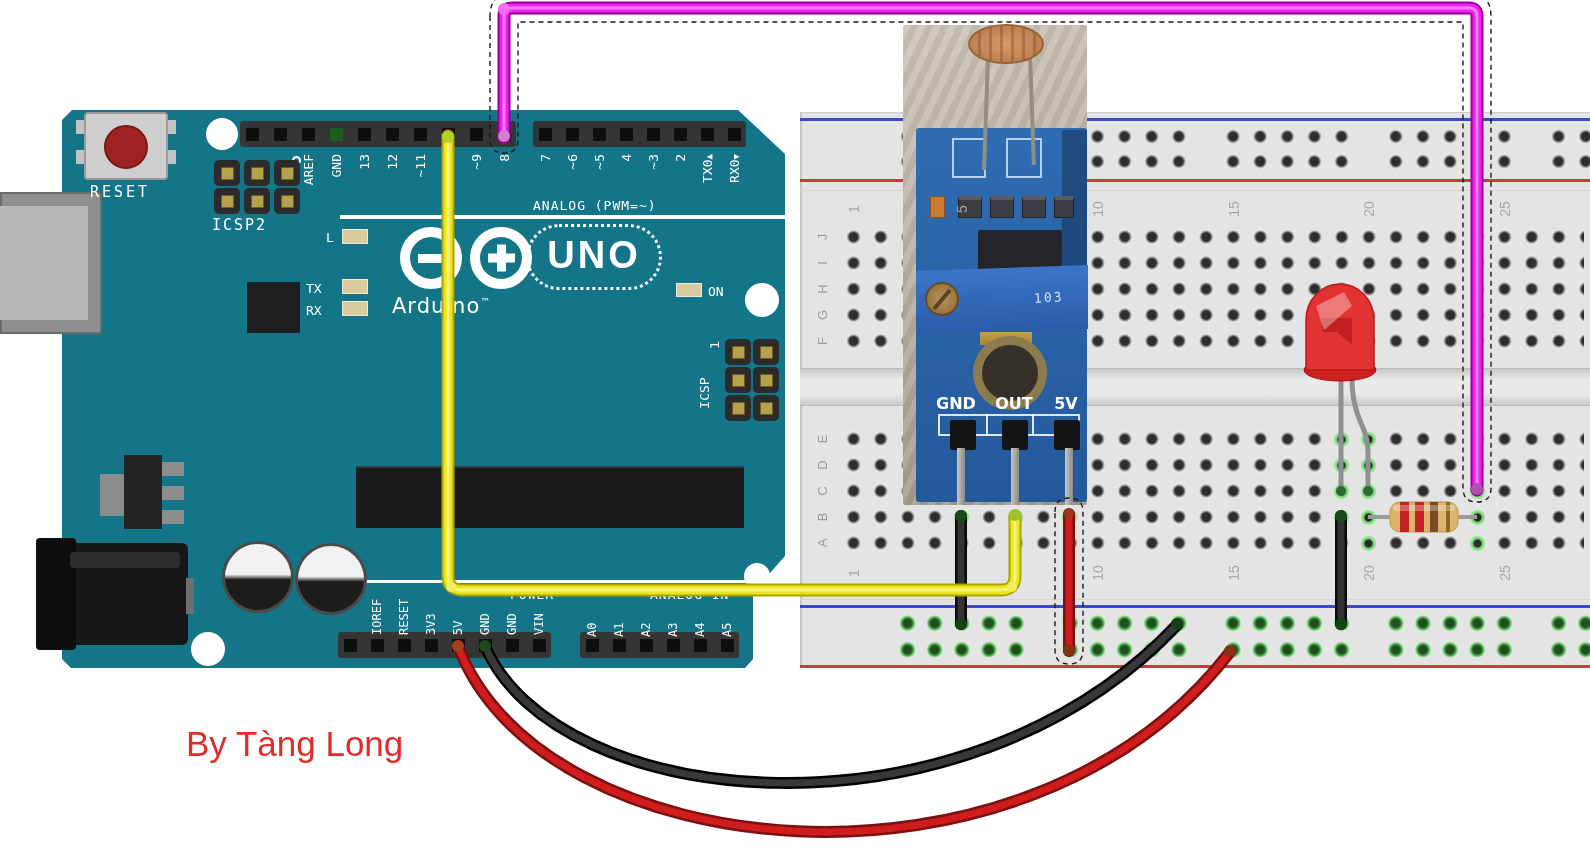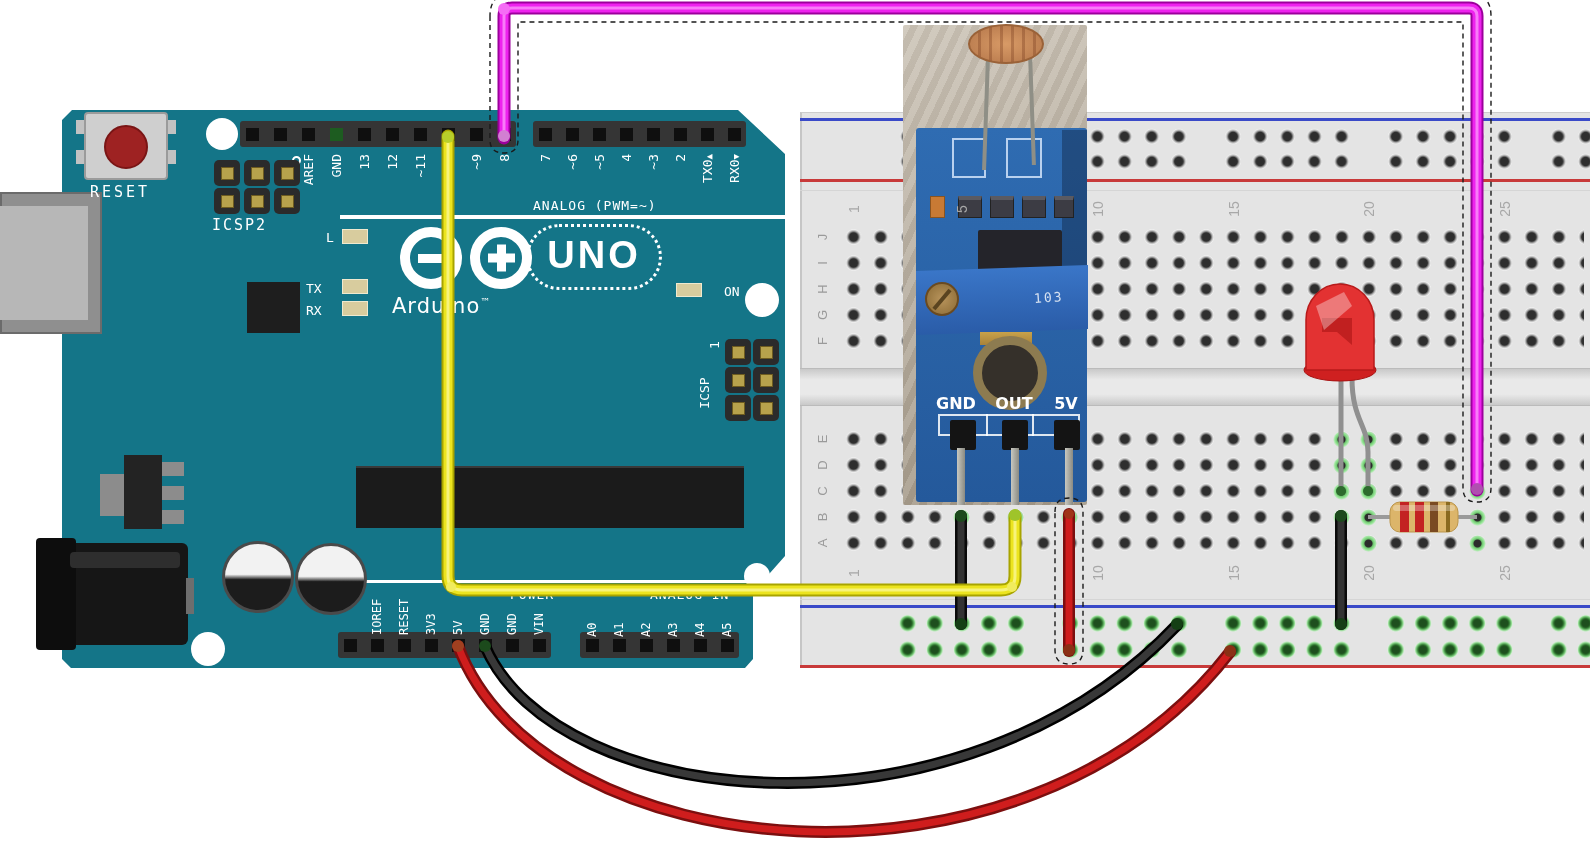--- a/index.html
+++ b/index.html
@@ -94,21 +94,21 @@
   <div class="silktext mono" style="left:510px;top:587px;font-size:13px;letter-spacing:1px;">POWER</div>
   <div class="silktext mono" style="left:650px;top:587px;font-size:13px;letter-spacing:1px;">ANALOG IN</div>
 
   <div class="smled" style="left:342px;top:229px;"></div>
   <div class="smled" style="left:342px;top:279px;"></div>
   <div class="smled" style="left:342px;top:301px;"></div>
   <div class="smled" style="left:676px;top:283px;width:26px;height:14px;"></div>
   <div class="silktext mono" style="left:326px;top:230px;font-size:13px;">L</div>
   <div class="silktext mono" style="left:306px;top:281px;font-size:13px;">TX</div>
   <div class="silktext mono" style="left:306px;top:303px;font-size:13px;">RX</div>
-  <div class="silktext mono" style="left:724px;top:284px;font-size:13px;">ON</div>
+  <div class="silktext mono" style="left:708px;top:284px;font-size:13px;">ON</div>
 
   <div style="left:526px;top:224px;width:136px;height:66px;border:3px dotted #fff;border-radius:33px;"></div>
   <div class="silktext" style="left:536px;top:234px;width:116px;text-align:center;font-size:38px;font-weight:bold;letter-spacing:3px;">UNO</div>
   <div class="silktext" style="left:392px;top:294px;font-size:21px;letter-spacing:1px;font-family:'DejaVu Sans',sans-serif;">
     <span>Arduino</span><span style="font-size:10px;vertical-align:super;">™</span>
   </div>
 
   <div class="vlab" style="left:706px;top:334px;width:16px;">1</div>
   <div class="vlab" style="left:674px;top:386px;width:60px;text-align:center;">ICSP</div>
 
@@ -153,20 +153,21 @@
   <div style="left:938px;top:414px;width:142px;height:22px;border:2px solid rgba(255,255,255,.85);"></div>
   <div style="left:986px;top:414px;width:2px;height:22px;background:rgba(255,255,255,.85);"></div>
   <div style="left:1032px;top:414px;width:2px;height:22px;background:rgba(255,255,255,.85);"></div>
   <div style="left:950px;top:420px;width:26px;height:30px;background:#141414;border-radius:2px;"></div>
   <div style="left:1002px;top:420px;width:26px;height:30px;background:#141414;border-radius:2px;"></div>
   <div style="left:1054px;top:420px;width:26px;height:30px;background:#141414;border-radius:2px;"></div>
   <div style="left:957px;top:448px;width:8px;height:57px;background:linear-gradient(90deg,#c8c8c0,#8a8a82);"></div>
   <div style="left:1011px;top:448px;width:8px;height:57px;background:linear-gradient(90deg,#c8c8c0,#8a8a82);"></div>
   <div style="left:1065px;top:448px;width:8px;height:57px;background:linear-gradient(90deg,#c8c8c0,#8a8a82);"></div>
 
+  <div class="credit">By Tàng Long</div>
 
 <div class="psq" style="left: 245.5px; top: 127.5px;"></div>
     <div class="psq" style="left: 273.5px; top: 127.5px;"></div>
     <div class="psq" style="left: 301.5px; top: 127.5px;"></div>
     <div class="psq" style="left: 329.5px; top: 127.5px; background: rgb(29, 92, 32);"></div>
     <div class="psq" style="left: 357.5px; top: 127.5px;"></div>
     <div class="psq" style="left: 385.5px; top: 127.5px;"></div>
     <div class="psq" style="left: 413.5px; top: 127.5px;"></div>
     <div class="psq" style="left: 441.5px; top: 127.5px;"></div>
     <div class="psq" style="left: 469.5px; top: 127.5px;"></div>

